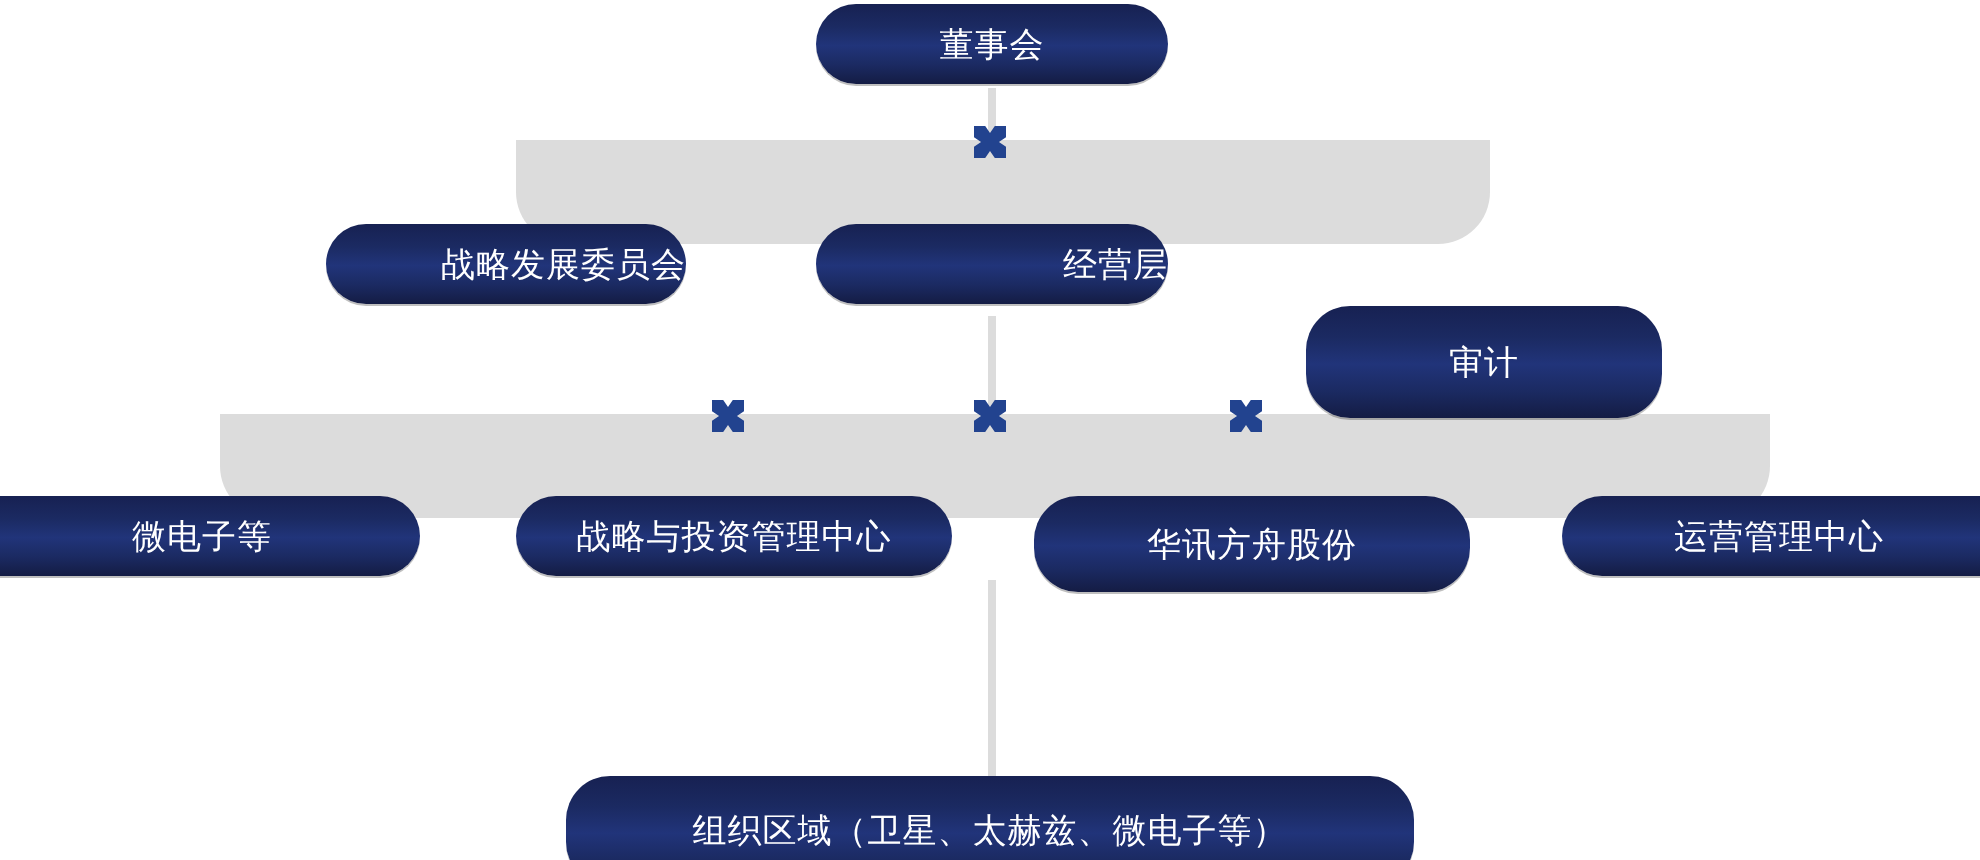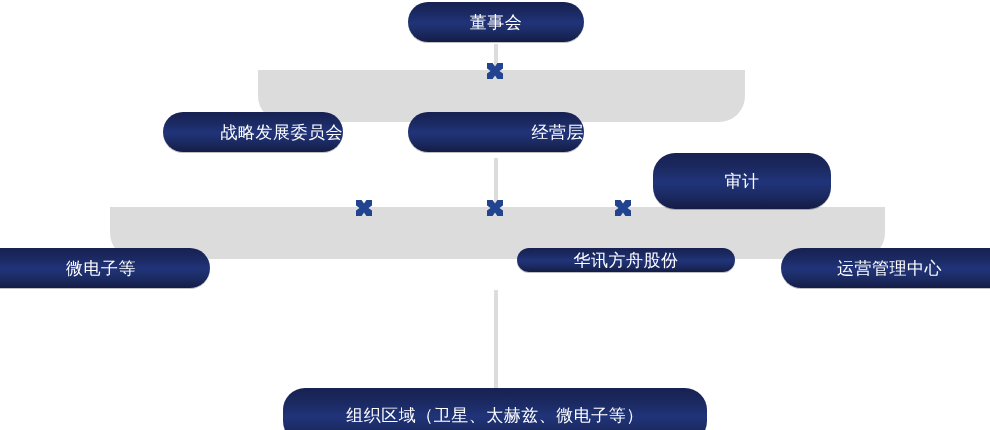--- a/index.html
+++ b/index.html
@@ -119,22 +119,25 @@
   </div>
 
   <div class="node" style="left:653px; top:112px; width:178px; height:56px;margin-top:41px;">
     <span>审计</span>
   </div>
 
   <div class="node clip-left" style="left:-8px; top:248px; width:218px; height:40px;">
     <span>微电子等</span>
   </div>
 
+  <div class="node" style="left:258px; top:248px; width:218px; height:40px;">
+    <span>战略与投资管理中心</span>
+  </div>
 
-  <div class="node" style="left:517px; top:248px; width:218px; height:24px;text-align:center;">
+  <div class="node" style="left:517px; top:248px; width:218px; height:48px;text-align:center;">
     <span>华讯方舟股份</span>
   </div>
 
   <div class="node clip-right" style="left:781px; top:248px; width:217px; height:40px;">
     <span>运营管理中心</span>
   </div>
 
   <div class="node" style="left:283px; top:388px; width:424px; height:55px;">
     <span>组织区域（卫星、太赫兹、微电子等）</span>
   </div>

